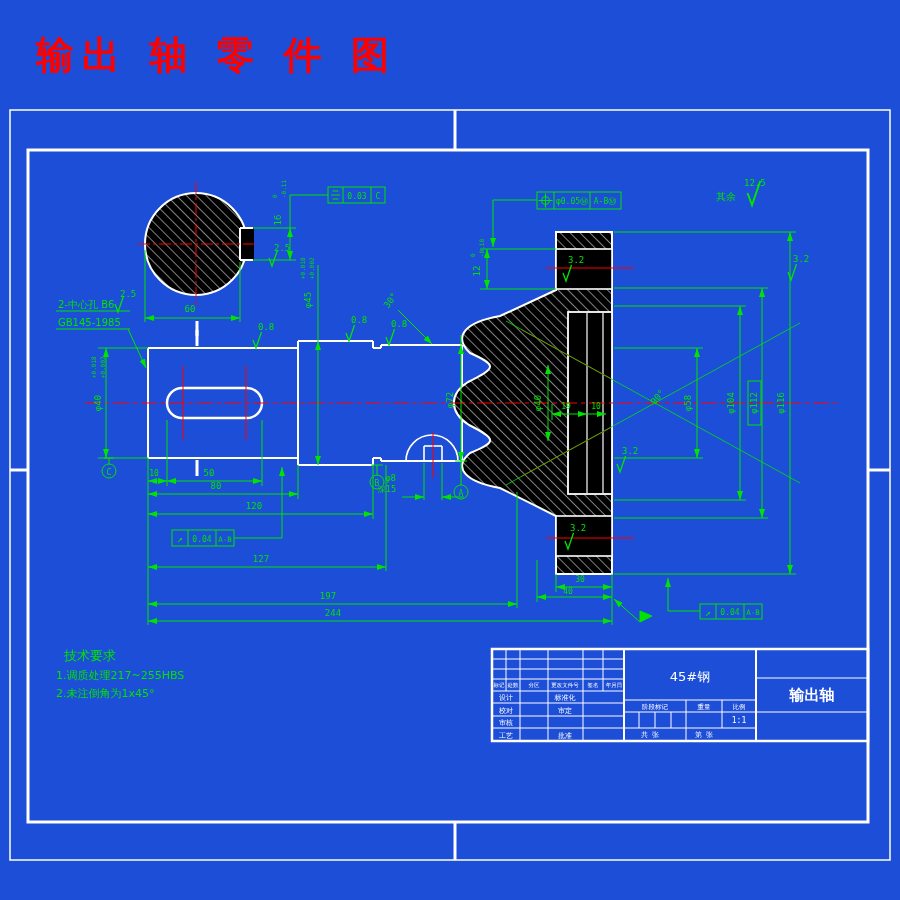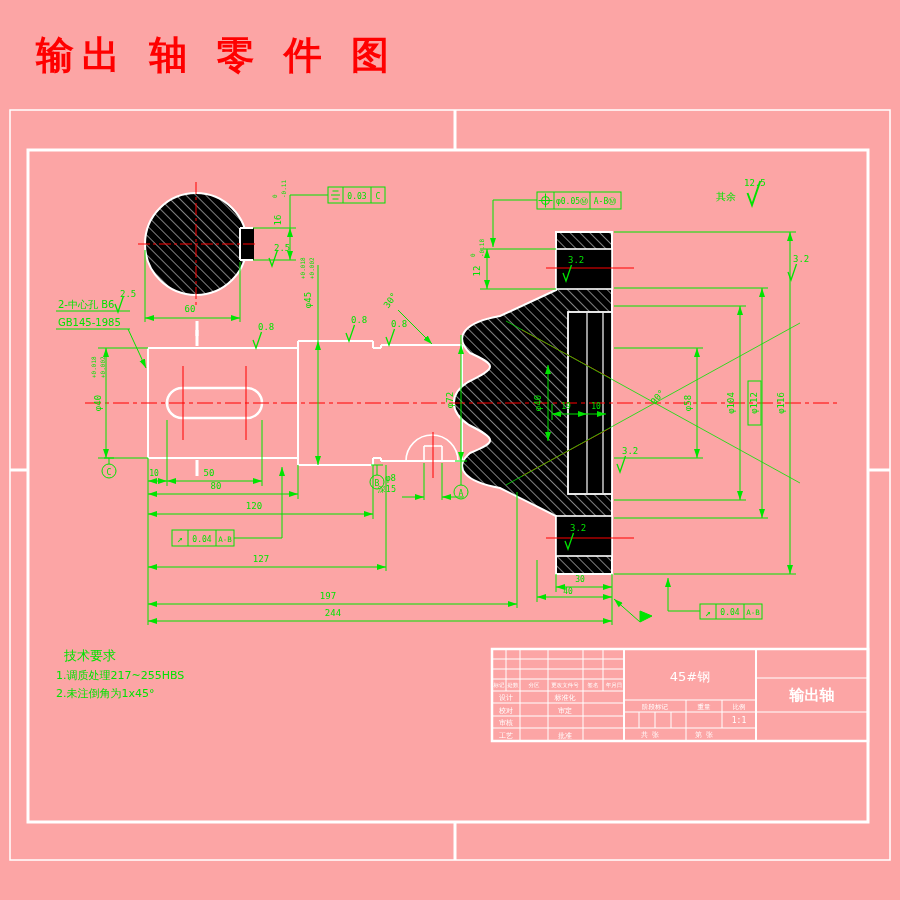--- a/index.html
+++ b/index.html
@@ -1,16 +1,16 @@
 <!DOCTYPE html>
 <html><head>
 <meta charset="utf-8">
 <style>
   html,body{margin:0;padding:0;background:#000;width:900px;height:900px;overflow:hidden;}
-  #stage{position:relative;width:900px;height:900px;background:#fca5a5;
+  #stage{position:relative;width:900px;height:900px;background:#1d4ed8;
          font-family:"DejaVu Sans","Liberation Sans",sans-serif;}
   svg{position:absolute;left:0;top:0;}
   svg text{font-family:"DejaVu Sans Mono","Liberation Mono",monospace;}
   .cjk{font-family:"DejaVu Sans","Liberation Sans",sans-serif;}
 </style>
 </head>
 <body>
 <div id="stage">
 
 <svg width="900" height="900" viewBox="0 0 900 900">

